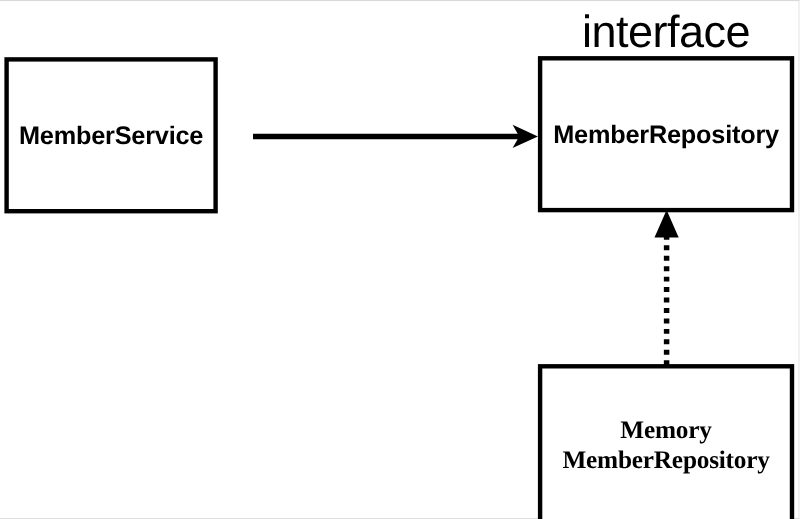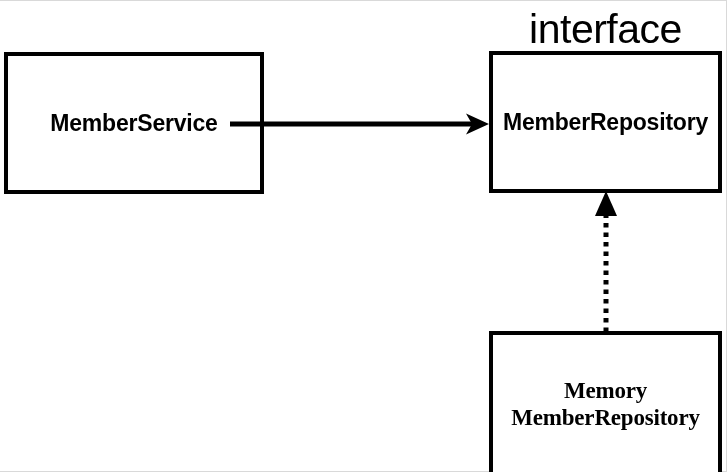--- a/index.html
+++ b/index.html
@@ -50,21 +50,21 @@
     font-weight: bold;
     color: #000000;
     line-height: 1.16;
     letter-spacing: -0.2px;
     white-space: pre-line;
   }
 
   #box-member-service {
     left: 4px;
     top: 52px;
-    width: 260px;
+    width: 194px;
     height: 142px;
   }
   #box-member-service .box-label { font-size: 23px; }
 
   #box-member-repository {
     left: 489px;
     top: 51px;
     width: 233px;
     height: 142px;
   }

